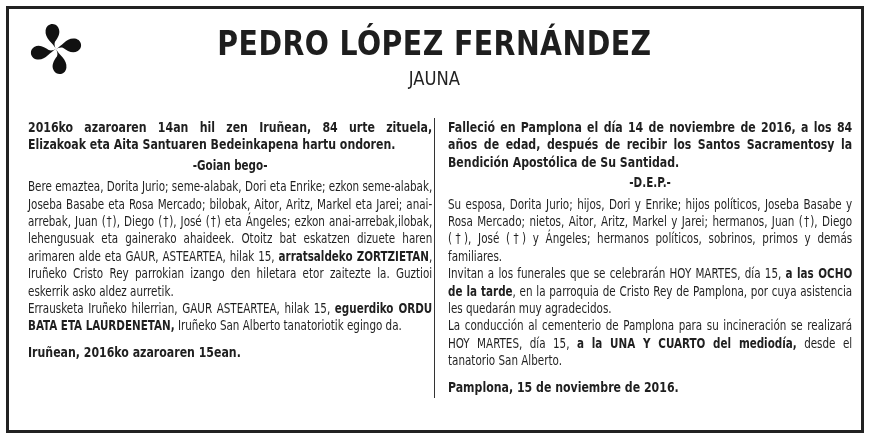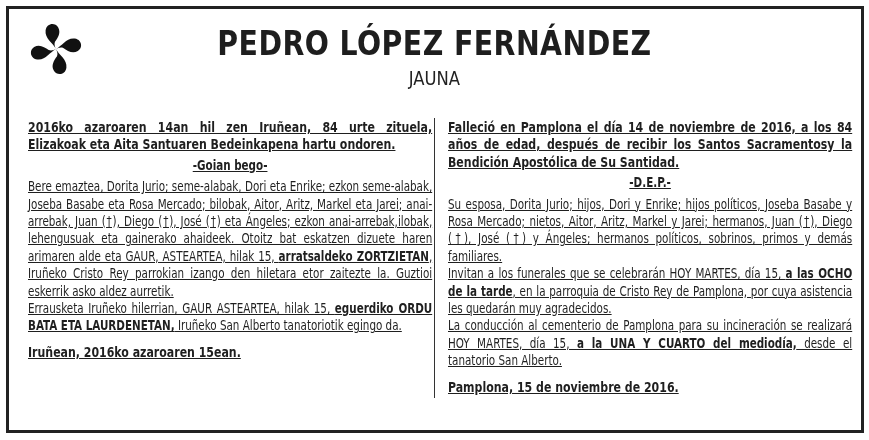--- a/index.html
+++ b/index.html
@@ -7,21 +7,21 @@
            font-family: "DejaVu Sans Condensed", "Liberation Sans Narrow", "Liberation Sans", sans-serif; color: #1f1f1f; }
     .frame { position: absolute; left: 6px; top: 6px; width: 852px; height: 421px;
              border: 3px solid #222222; box-sizing: content-box; }
     .logo { position: absolute; left: 30px; top: 20px; width: 52px; height: 58px; }
     .title { position: absolute; left: 0; width: 869px; top: 24px; text-align: center;
              font-family: "DejaVu Sans", sans-serif; font-weight: bold; font-size: 33px;
              letter-spacing: 0.5px; transform: scaleX(0.86); transform-origin: 434px 0; color: #1e1e1e; }
     .subtitle { position: absolute; left: 0; width: 869px; top: 66px; text-align: center;
                 font-family: "DejaVu Sans", sans-serif; font-size: 20px; color: #222;
                 transform: scaleX(0.82); transform-origin: 434px 0; }
-    .col { position: absolute; top: 119px; font-size: 13.4px; line-height: 17.4px; text-decoration: underline; }
+    .col { position: absolute; top: 119px; font-size: 13.4px; line-height: 17.4px; }
     .col .txt { transform: scaleX(0.86); transform-origin: 0 0; width: 470px; }
     .col-left { left: 28px; width: 404px; }
     .col-left .txt { width: 470px; }
     .col-right { left: 448px; width: 404px; }
     .col-right .txt { width: 470px; }
     .divider { position: absolute; left: 434px; top: 118px; width: 1px; height: 280px; background: #333; }
     p { margin: 0; }
     .bold { font-weight: bold; }
     .intro { font-weight: bold; font-size: 14.2px; line-height: 17.4px; }
     .center-head { text-align: center; font-weight: bold; margin: 3px 0 4px 0; }

